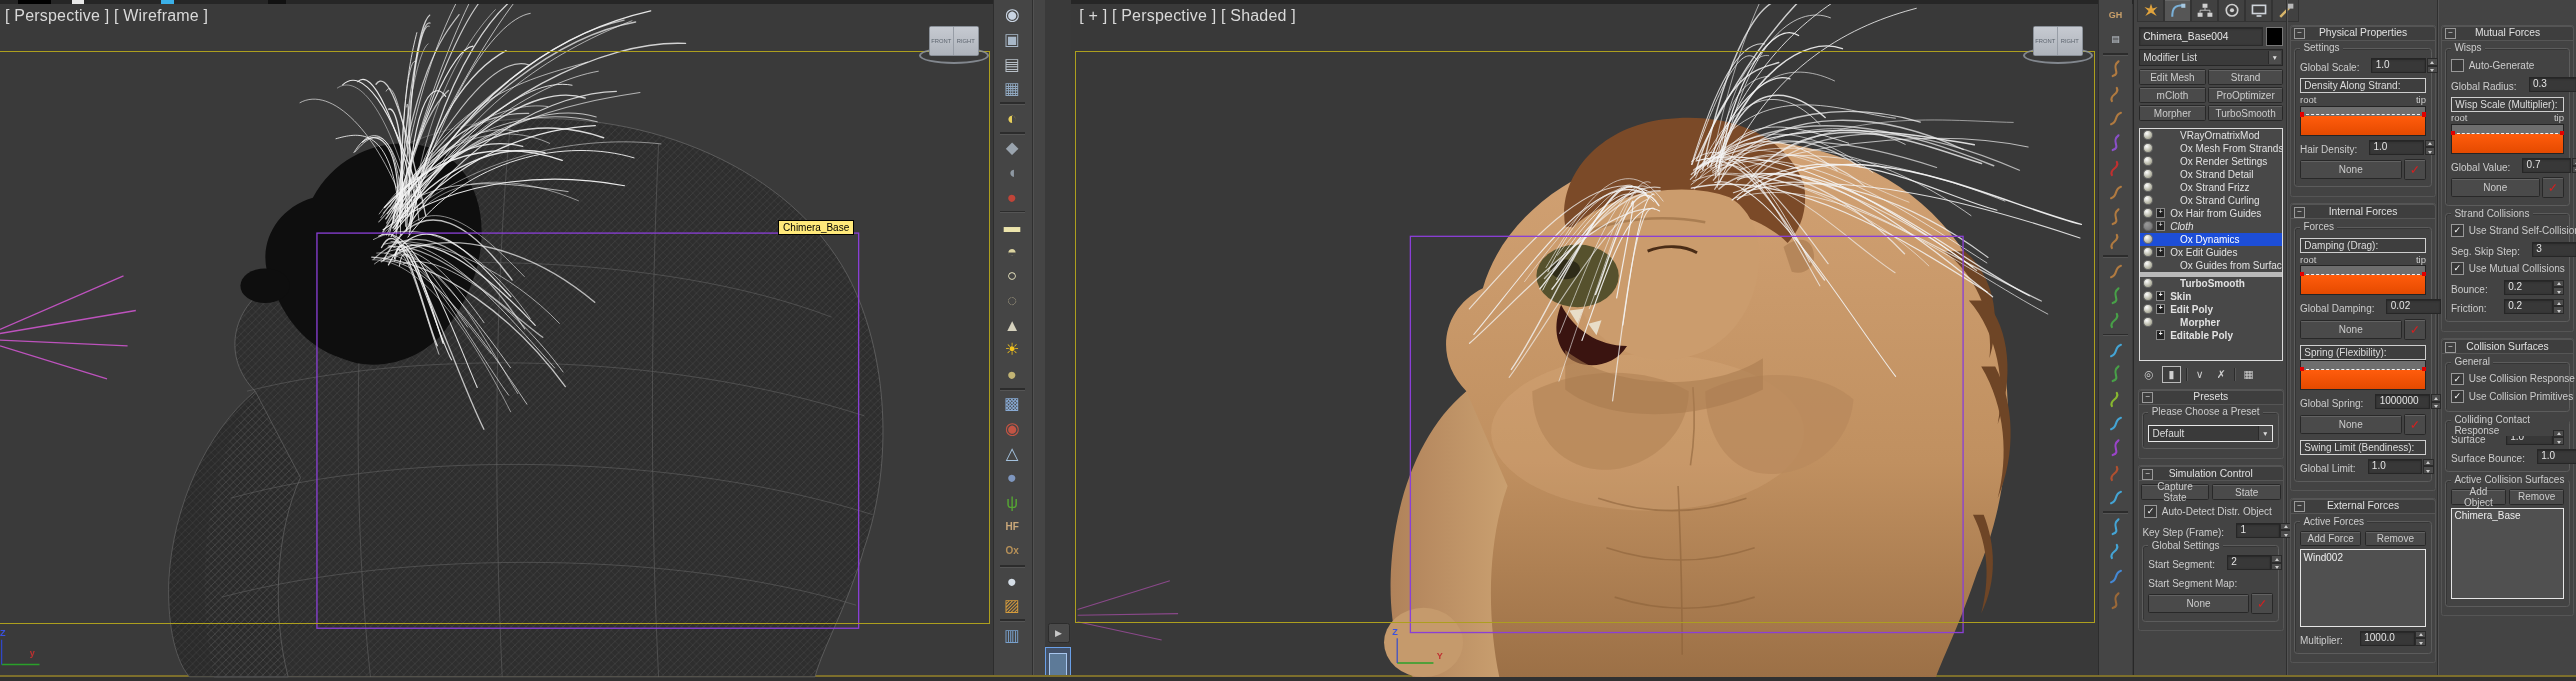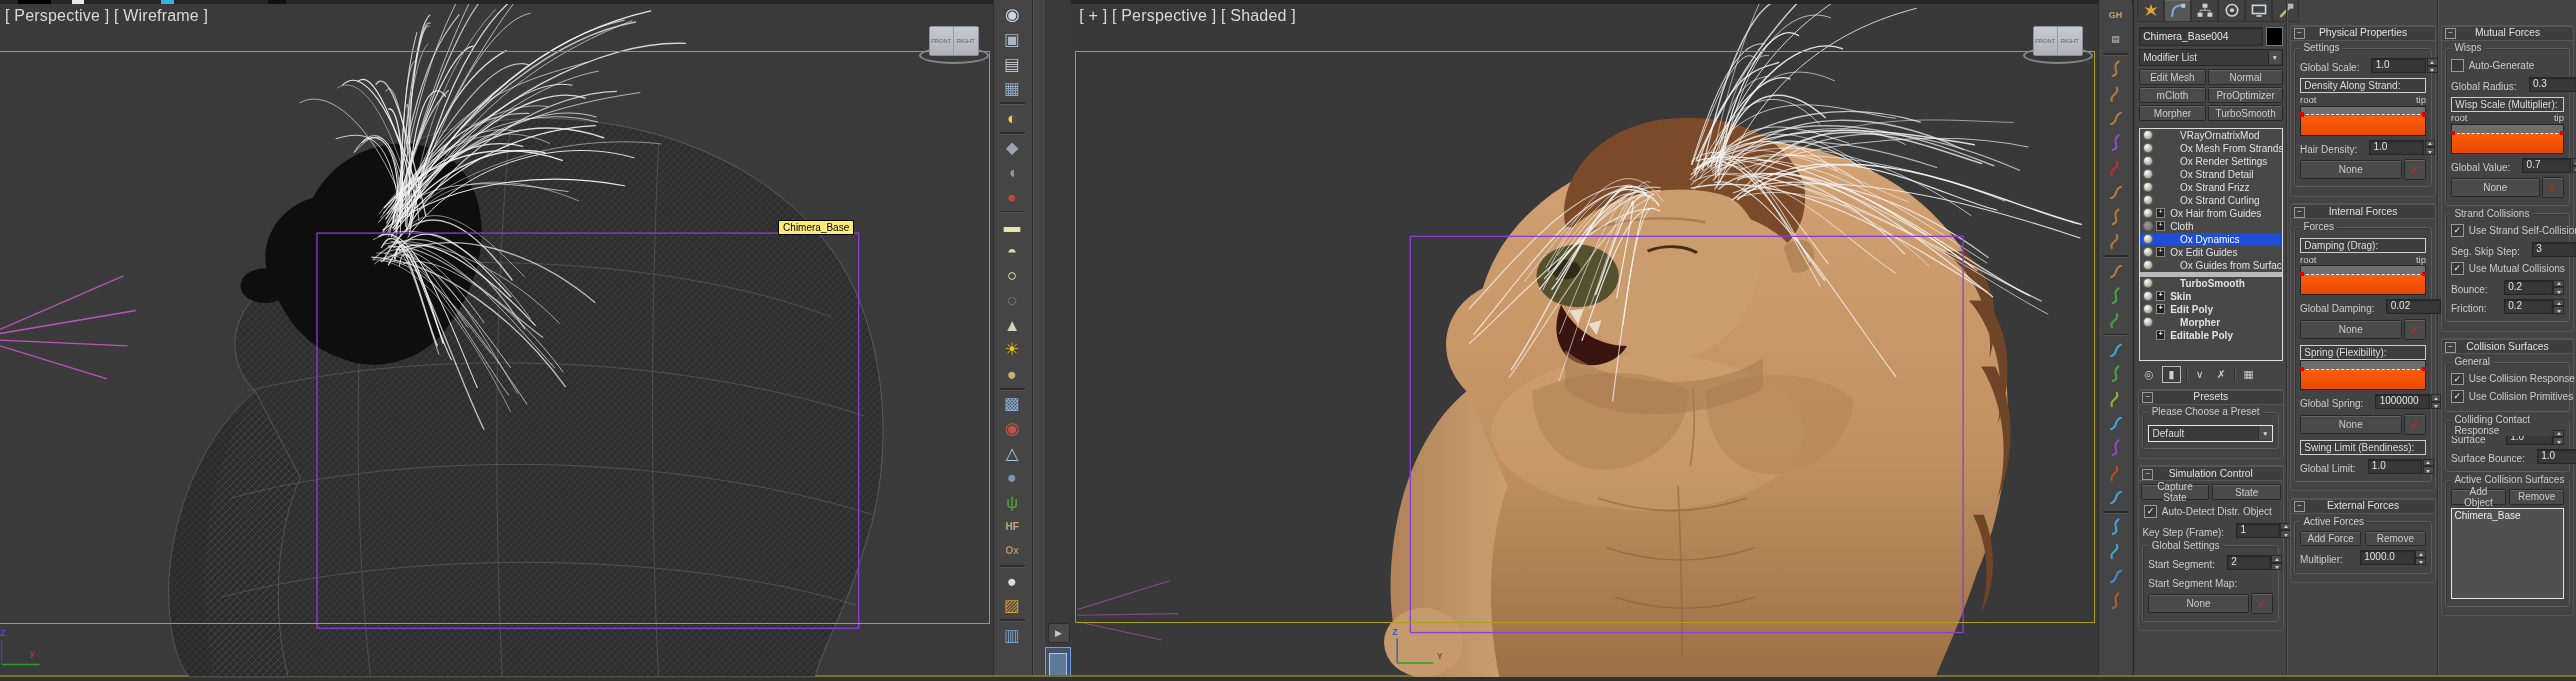--- a/index.html
+++ b/index.html
@@ -66,21 +66,21 @@
     display:flex;align-items:center;justify-content:center;font-size:6.6px;color:#ddd;}
   .dd.focus{border:0.8px solid #e8e8e8;}
   .qbtns{display:grid;grid-template-columns:1fr 1fr;gap:2.5px;margin:3.3px 1.6px;}
   .btn{height:15.6px;background:#4a4a4a;border:0.8px solid #282828;box-shadow:inset 0 0.8px 0 rgba(255,255,255,.18);
     border-radius:1.6px;color:#ccc;font-size:10px;display:flex;align-items:center;justify-content:center;cursor:pointer;}
   
   #mstack{margin:6.6px 1.6px 0 1.6px;background:#484848;border:1.6px solid #dcdcdc;height:231px;overflow:hidden;}
   .mrow{height:13px;display:flex;align-items:center;color:#e2e2e2;font-size:10px;cursor:pointer;position:relative;padding-left:3.3px;}
   .mrow.sel{background:#1d4ed8;color:#fff;}
   .mrow.bold{font-weight:bold;}
-  .mrow.italic .mlabel{}
+  .mrow.italic .mlabel{font-style:italic;}
   .msep{height:5px;background:#b9b9b9;}
   .bulb{width:7.4px;height:7.4px;border-radius:50%;background:radial-gradient(circle at 35% 30%,#fff,#b8b8a8 60%,#8a8a7a);
     border:0.8px solid #6a6a6a;margin-right:3.3px;flex:none;}
   .bulb.off{background:radial-gradient(circle at 35% 30%,#9a9a9a,#6f6f6f);}
   .bulb.hidden{visibility:hidden;}
   .plusbox{width:7.4px;height:7.4px;background:#222;border:0.8px solid #888;color:#fff;font-size:6.6px;line-height:6.6px;
     text-align:center;margin-right:3.3px;flex:none;}
   .plusbox.hidden{visibility:hidden;}
   .mlabel{margin-left:11.5px;white-space:nowrap;}
   .mrow.noindent .mlabel{margin-left:1.6px;}
@@ -660,21 +660,21 @@
     <div class="namerow">
       <div class="namefield">Chimera_Base004</div>
       <div class="swatch"></div>
     </div>
     <div class="dd">
       <span>Modifier List</span>
       <span class="arr">▼</span>
     </div>
     <div class="qbtns" id="quick-buttons">
         <button class="btn">Edit Mesh</button>
-        <button class="btn">Normal</button>
+        <button class="btn">Strand</button>
         <button class="btn">mCloth</button>
         <button class="btn">ProOptimizer</button>
         <button class="btn">Morpher</button>
         <button class="btn">TurboSmooth</button>
       </div>
     <div id="mstack">
         <div class="mrow">
           <span class="bulb"></span>
           <span class="plusbox hidden"></span>
           <span class="mlabel">VRayOrnatrixMod</span>
@@ -943,20 +943,23 @@
       <div class="rhead">
         <span class="minus">−</span>
         <span>External Forces</span>
       </div>
       <div class="group">
         <span class="glabel">Active Forces</span>
         <div class="btnpair">
           <button class="btn">Add Force</button>
           <button class="btn">Remove</button>
         </div>
+        <div class="listbox" id="forces-list">
+            <div>Wind002</div>
+          </div>
         <div class="row">
           <span class="lbl">Multiplier:</span>
           <span class="fld">
             <span class="val">1000.0</span>
             <span class="spin">
                 <i class="up"></i>
                 <i class="dn"></i>
               </span>
           </span>
         </div>

